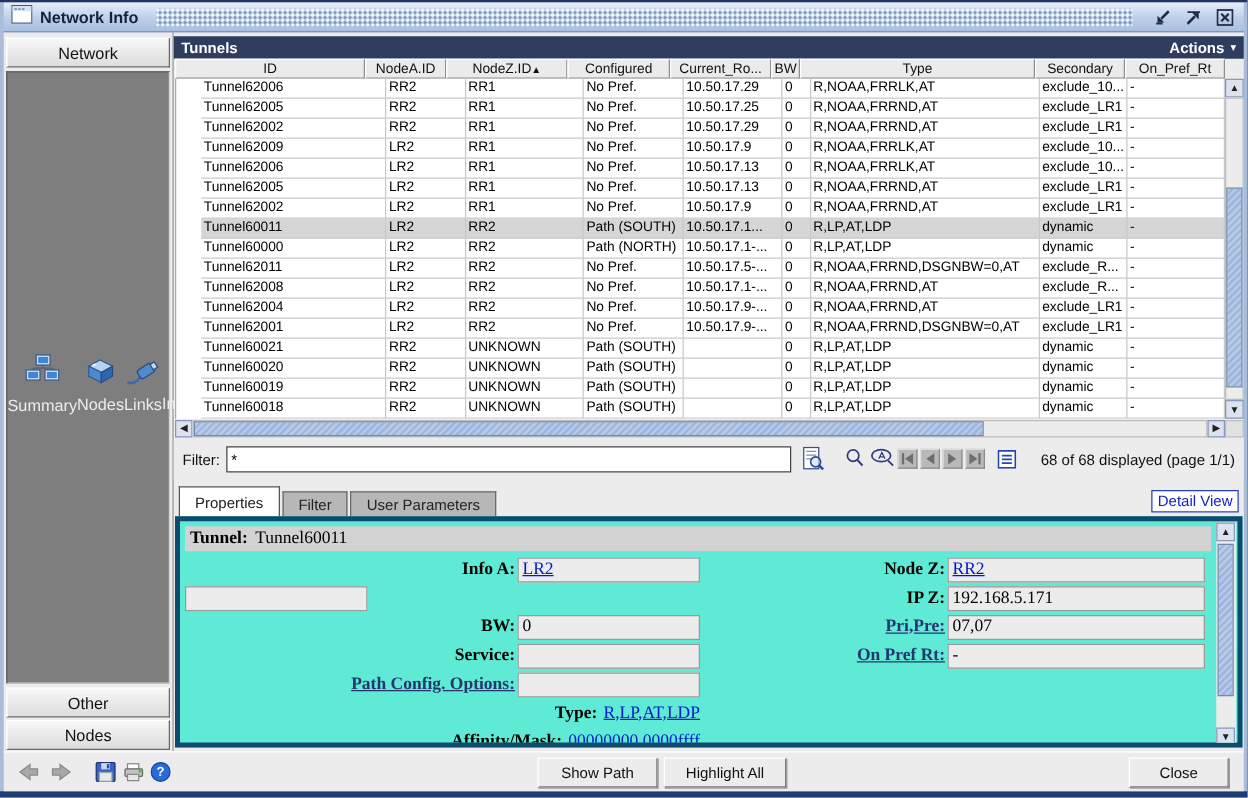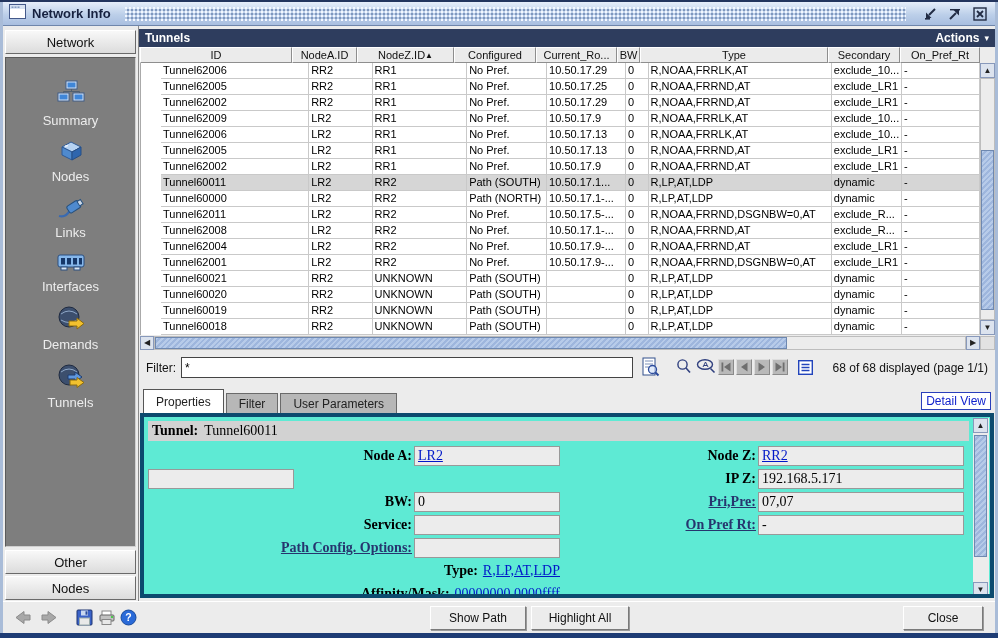--- a/index.html
+++ b/index.html
@@ -28,21 +28,21 @@
   .btn{position:absolute;top:4px;height:24px;background:#ececec;border:1px solid #7a7a7a;
     border-top-color:#ffffff;border-left-color:#ffffff;font-size:12px;color:#111;
     font-family:inherit;box-shadow:1px 1px 0 #9a9a9a;}
 
   
   .sidebar{position:absolute;left:3px;top:26px;width:136px;height:575px;background:#ececec;border-right:1px solid #8a8a8a;}
   .side-btn{position:absolute;left:2px;right:2px;height:24px;background:linear-gradient(#f8f8f8,#dcdcdc);
     border:1px solid #6a6a6a;border-top-color:#ffffff;border-left-color:#ffffff;font-size:13px;color:#111;font-family:inherit;}
   .side-panel{position:absolute;left:2px;right:2px;top:31px;height:490px;background:#7e7e7e;
     border:1px solid #5a5a5a;border-bottom-color:#cfcfcf;border-right-color:#cfcfcf;
-    display:flex;flex-direction:column;align-items:center;padding-top:22px;}
+    display:flex;align-items:center;padding-top:22px;}
   .side-item{display:flex;flex-direction:column;align-items:center;width:100%;margin-bottom:11px;cursor:default;}
   .side-item .lbl{font-size:13px;color:#ededed;margin-top:2px;}
 
   
   .main{position:absolute;left:139px;top:26px;width:856px;height:575px;background:#ececec;}
   .panel-title{position:absolute;left:0;top:3px;width:856px;height:18px;background:#2e3d5e;color:#fff;
     display:flex;align-items:center;padding:0 6px;font-size:12px;font-weight:bold;}
   .panel-title .spacer{flex:1;}
   .actions{display:flex;align-items:center;gap:5px;cursor:default;}
 
@@ -509,21 +509,21 @@
       <span class="detailview">Detail View</span>
     </div>
 
     <div class="props">
       <div class="props-header">
         <b>Tunnel:</b>
         <span>Tunnel60011</span>
       </div>
       <div class="pcol pcol-left" id="prop-left">
           <div class="prow">
-            <span class="plabel">Node A:</span>
+            <span class="plabel">Info A:</span>
             <span class="pbox"><span class="vlink">LR2</span></span>
           </div>
           <div class="prow">
             <span class="pbox"></span>
           </div>
           <div class="prow">
             <span class="plabel">BW:</span>
             <span class="pbox">0</span>
           </div>
           <div class="prow">

